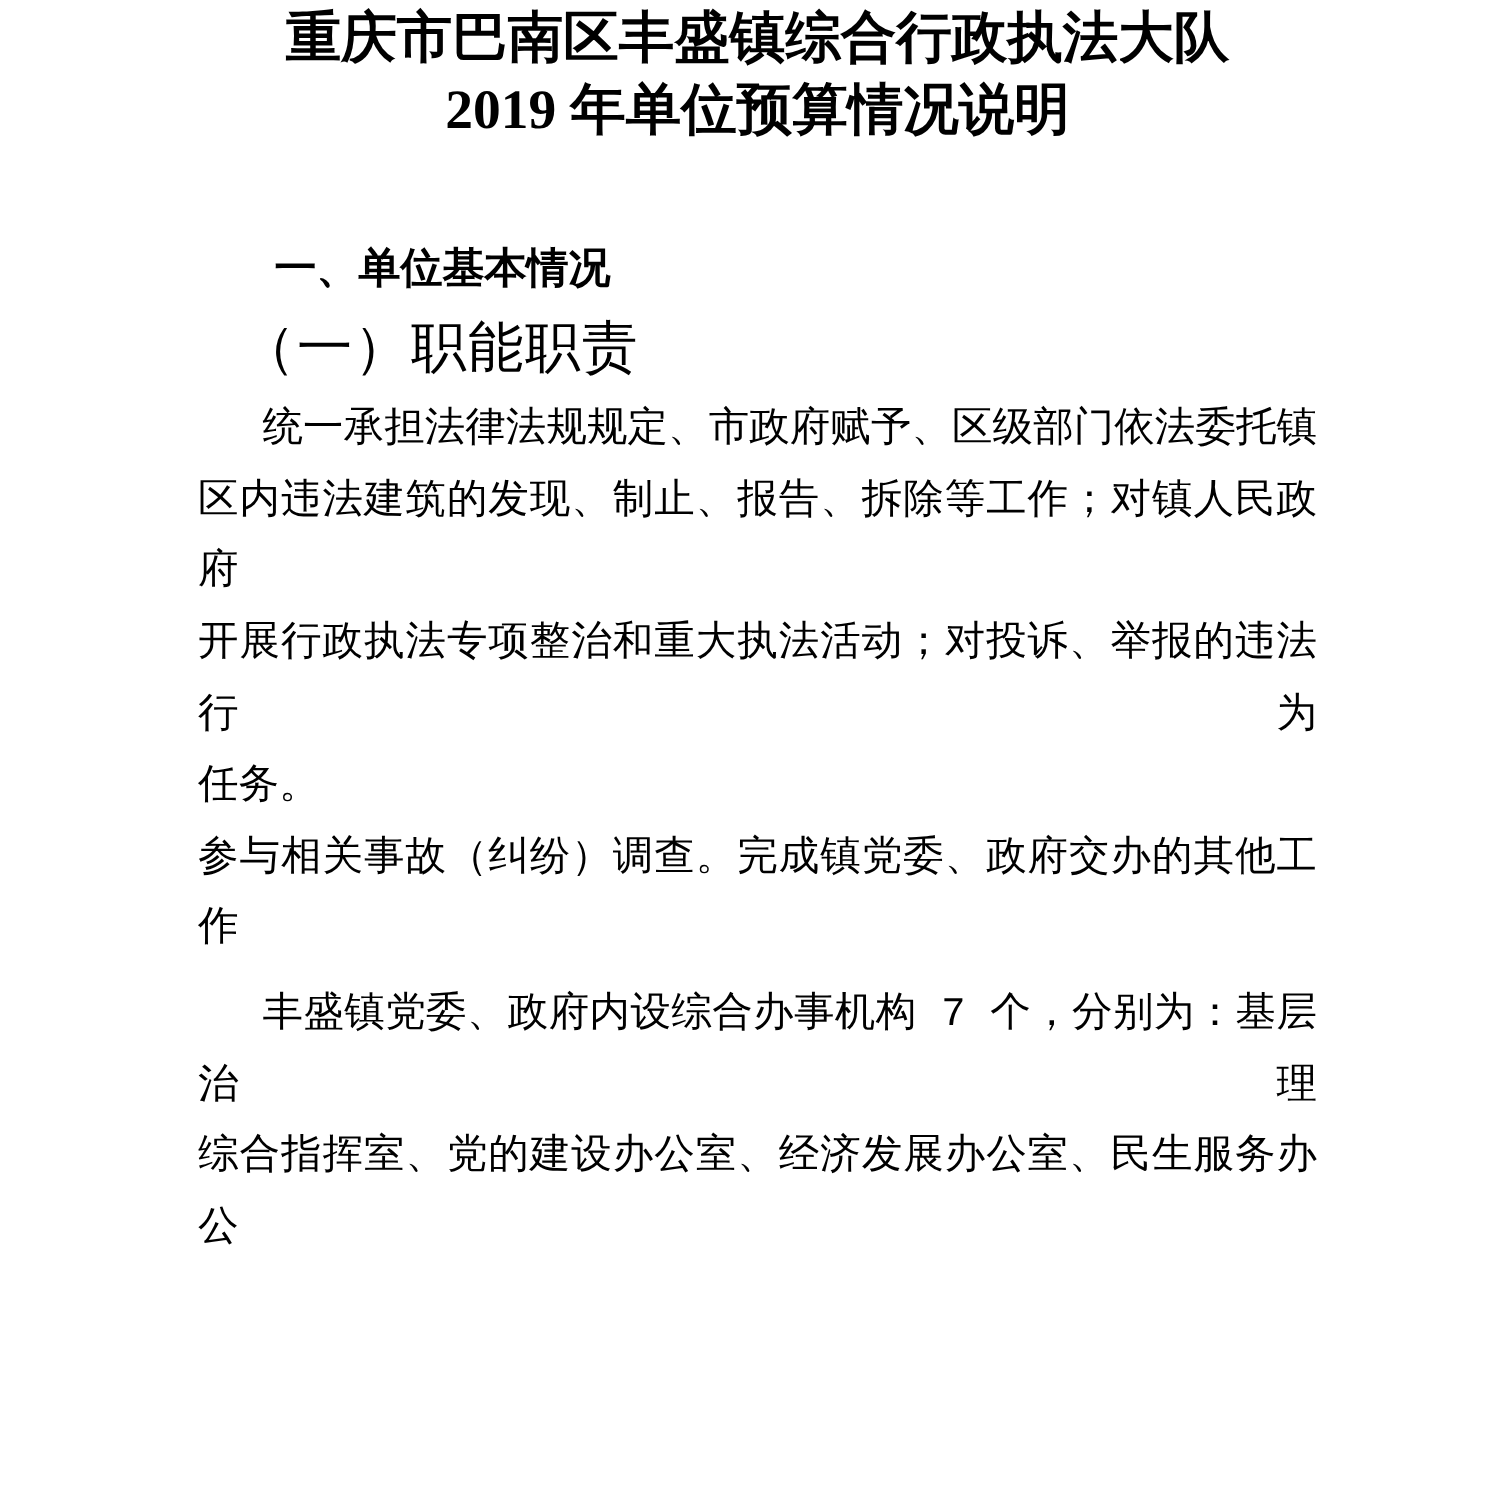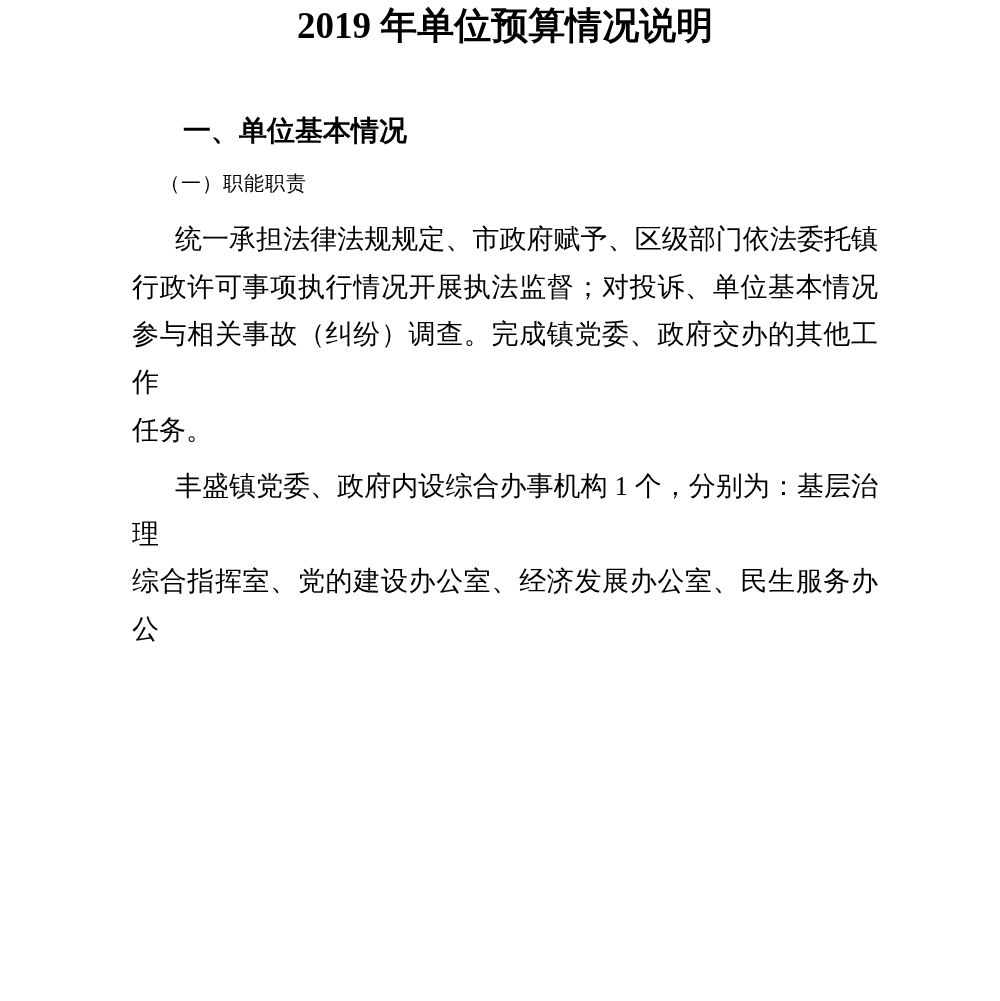--- a/index.html
+++ b/index.html
@@ -32,64 +32,67 @@
     font-weight: 700;
     font-size: 28px;
     line-height: 47.6px;
     text-indent: 51px;
     word-break: break-all;
   }
   .sub-heading {
     margin: 5px 0 0 0;
     font-family: Liberation Sans, sans-serif;
     font-weight: normal;
-    font-size: 20px;
+    font-size: 37px;
     line-height: 47.6px;
     text-indent: 28px;
     letter-spacing: 1px;
     word-break: break-all;
   }
   .para {
     margin: 9px 0 0 0;
     font-family: "Liberation Serif", "DejaVu Serif", serif;
     font-size: 27px;
   }
   .line {
     line-height: 47.6px;
     text-align: justify;
     text-align-last: justify;
     word-break: break-all;
+    font-family: Liberation Mono, monospace;
   }
   .line.first { text-indent: 43px; }
   .line.last { text-align-last: left; }
 </style>
 </head>
 <body>
 
 <div class="page">
   <div class="content">
 
     <h1 class="doc-title">
+      <span class="title-line">重庆市巴南区丰盛镇综合行政执法大队</span>
       <span class="title-line">2019 年单位预算情况说明</span>
     </h1>
 
     <div class="title-gap"></div>
 
     <h2 class="sec-heading">一、单位基本情况</h2>
 
     <h3 class="sub-heading">（一）职能职责</h3>
 
     <div class="para">
       <div class="line first">统一承担法律法规规定、市政府赋予、区级部门依法委托镇</div>
-      <div class="line">行政许可事项执行情况开展执法监督；对投诉、单位基本情况</div>
+      <div class="line">区内违法建筑的发现、制止、报告、拆除等工作；对镇人民政府</div>
+      <div class="line">开展行政执法专项整治和重大执法活动；对投诉、举报的违法行为</div>
+      <div class="line last">任务。</div>
       <div class="line">参与相关事故（纠纷）调查。完成镇党委、政府交办的其他工作</div>
-      <div class="line last">任务。</div>
     </div>
 
 
     <div class="para">
-      <div class="line first">丰盛镇党委、政府内设综合办事机构 1 个，分别为：基层治理</div>
+      <div class="line first">丰盛镇党委、政府内设综合办事机构 7 个，分别为：基层治理</div>
       <div class="line">综合指挥室、党的建设办公室、经济发展办公室、民生服务办公</div>
 
     </div>
 
   </div>
 </div>
 
 </body></html>

